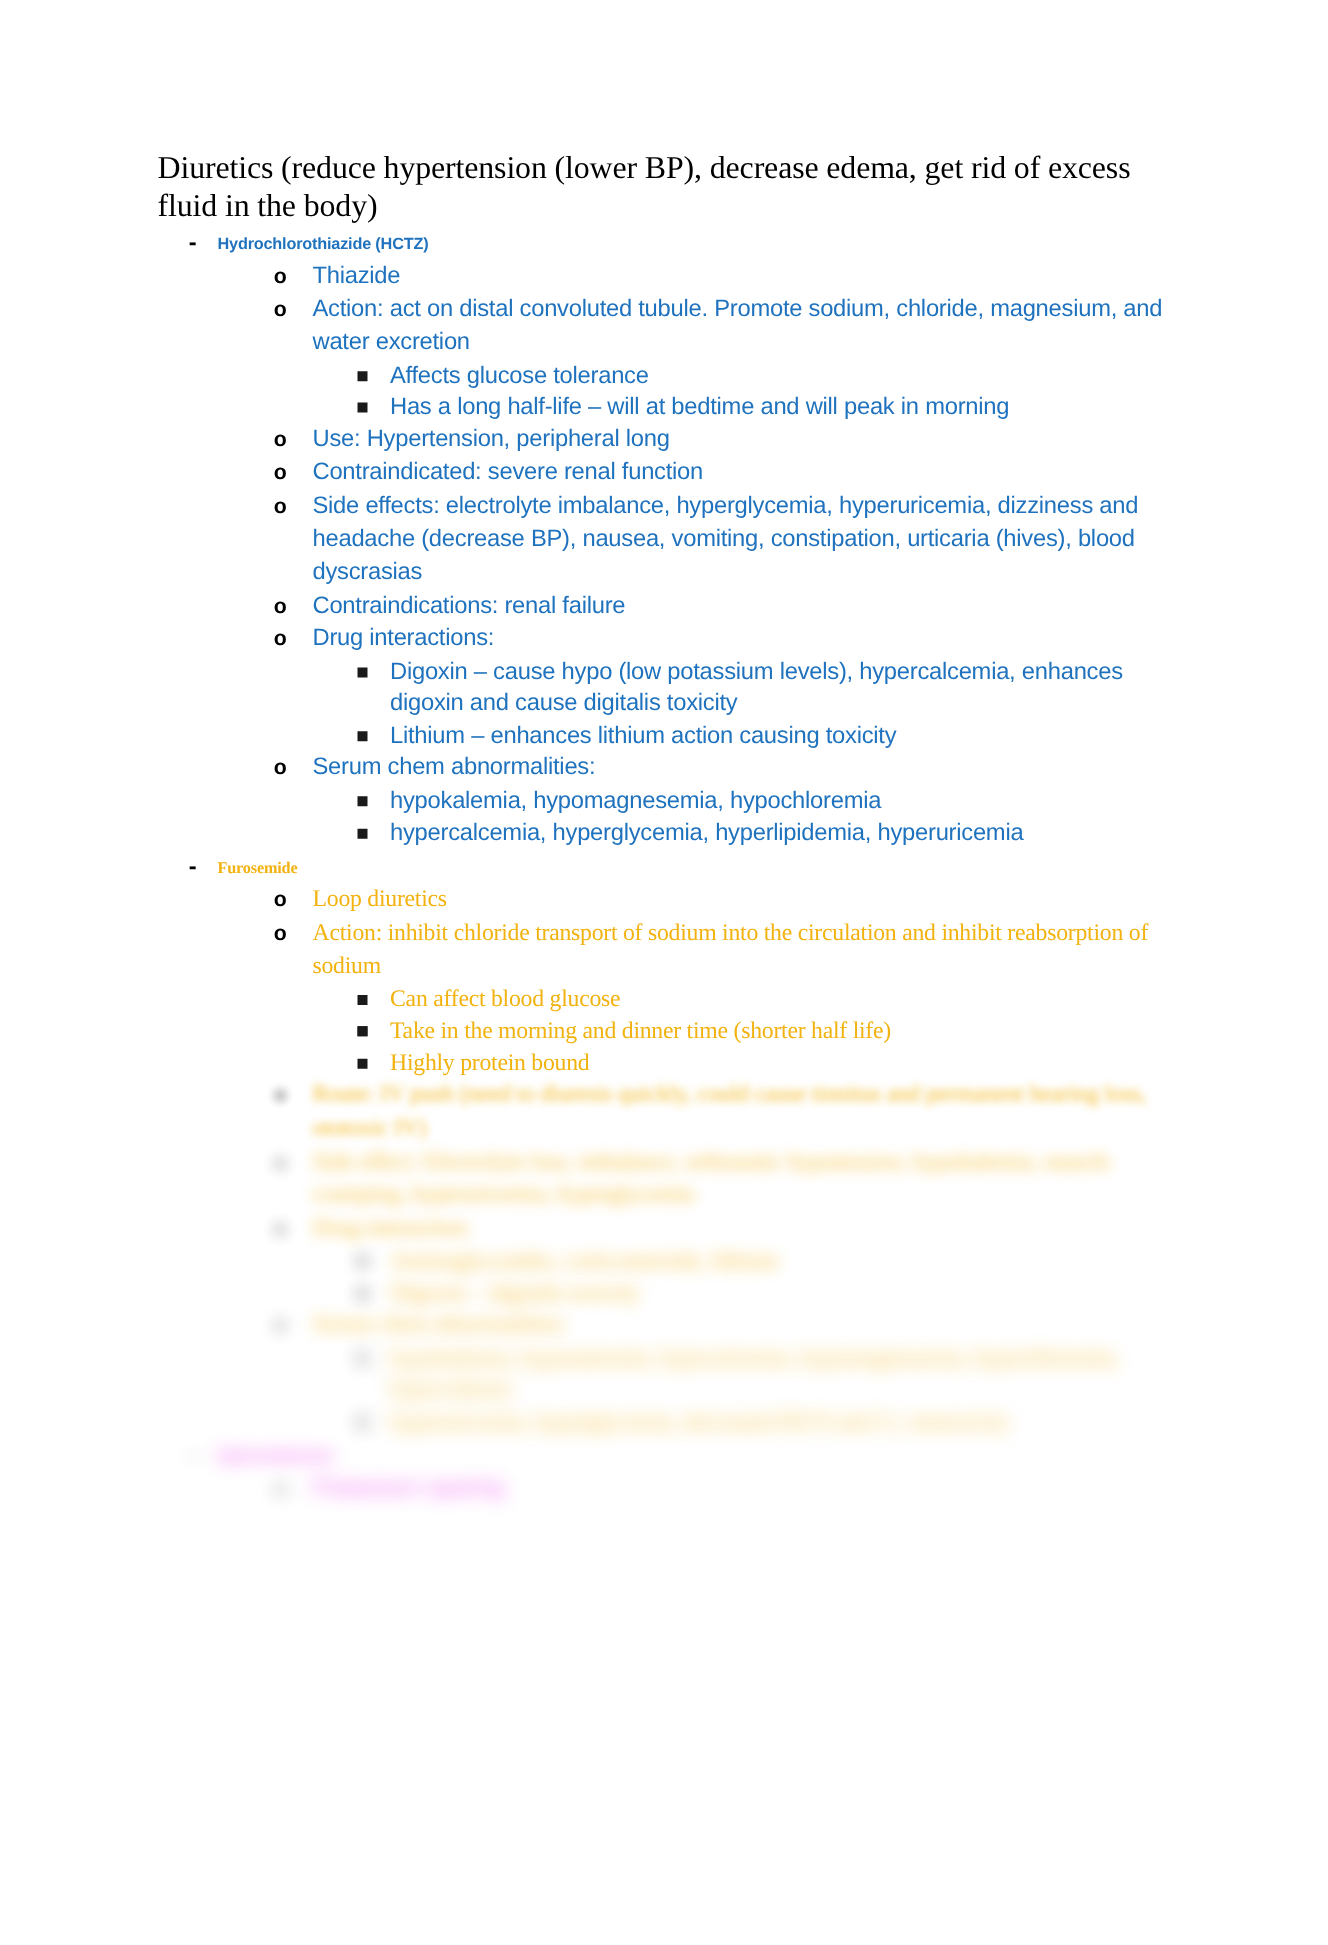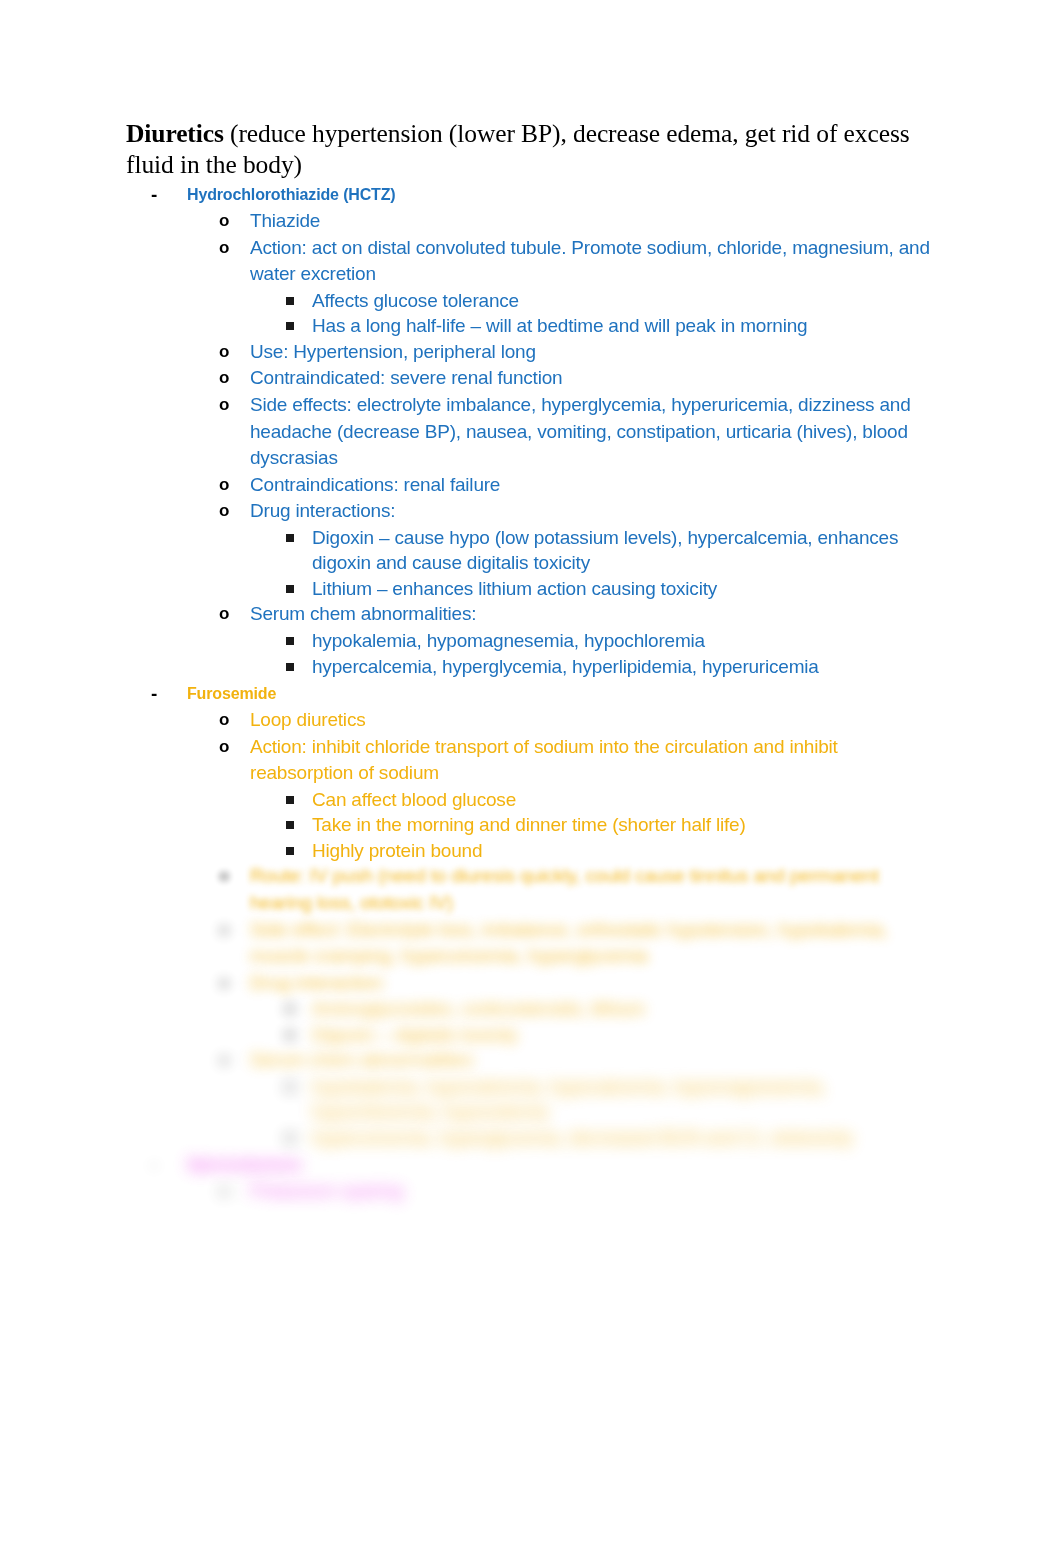--- a/index.html
+++ b/index.html
@@ -36,21 +36,21 @@
   .doc-title {
     font-family: "Liberation Serif", "DejaVu Serif", serif;
     font-size: 25.5px;
     line-height: 31px;
     color: #000000;
     margin: 0 0 2px 0;
     font-weight: 400;
     letter-spacing: -0.1px;
   }
   .doc-title .lead {
-    font-weight: 700;
+    font-weight: 400;
   }
 
   
   .outline { margin: 0; padding: 0; list-style: none; }
 
   .li {
     position: relative;
     display: block;
   }
 
@@ -69,22 +69,22 @@
 
   
   .lvl1 { margin-top: 2px; }
   .lvl1 > .marker {
     left: 25px;
     font-size: 19px;
     line-height: 26px;
     font-weight: 700;
   }
   .lvl1 > .txt {
-    margin-left: 61px;
-    font-size: 16px;
+    margin-left: 48px;
+    font-size: 13px;
     line-height: 26px;
     font-weight: 700;
     letter-spacing: -0.15px;
   }
 
   
   .lvl2 > .marker {
     left: 93px;
     font-size: 17px;
     line-height: 26.6px;
@@ -109,21 +109,21 @@
   }
   .lvl3 > .txt {
     margin-left: 186px;
     font-size: 19px;
     line-height: 25.5px;
     letter-spacing: -0.2px;
   }
 
   
   .c-blue .txt { color: #1F72BE; }
-  .c-gold .txt { color: #F2B20F; }
+  .c-gold .txt { color: #F2B20F; font-family: Liberation Serif, serif; }
   .c-pink .txt { color: #EE45EE; }
 
   
   .blur-1 { filter: blur(3.2px); opacity: 0.92; }
   .blur-3 { filter: blur(5.6px); opacity: 0.8; }
   .blur-4 { filter: blur(6.4px); opacity: 0.78; }
   .blur-5 { filter: blur(7.2px); opacity: 0.75; }
 
   .blur-1 .marker, .blur-2 .marker,
   .blur-3 .marker, .blur-4 .marker, .blur-5 .marker { opacity: 0.55; }

